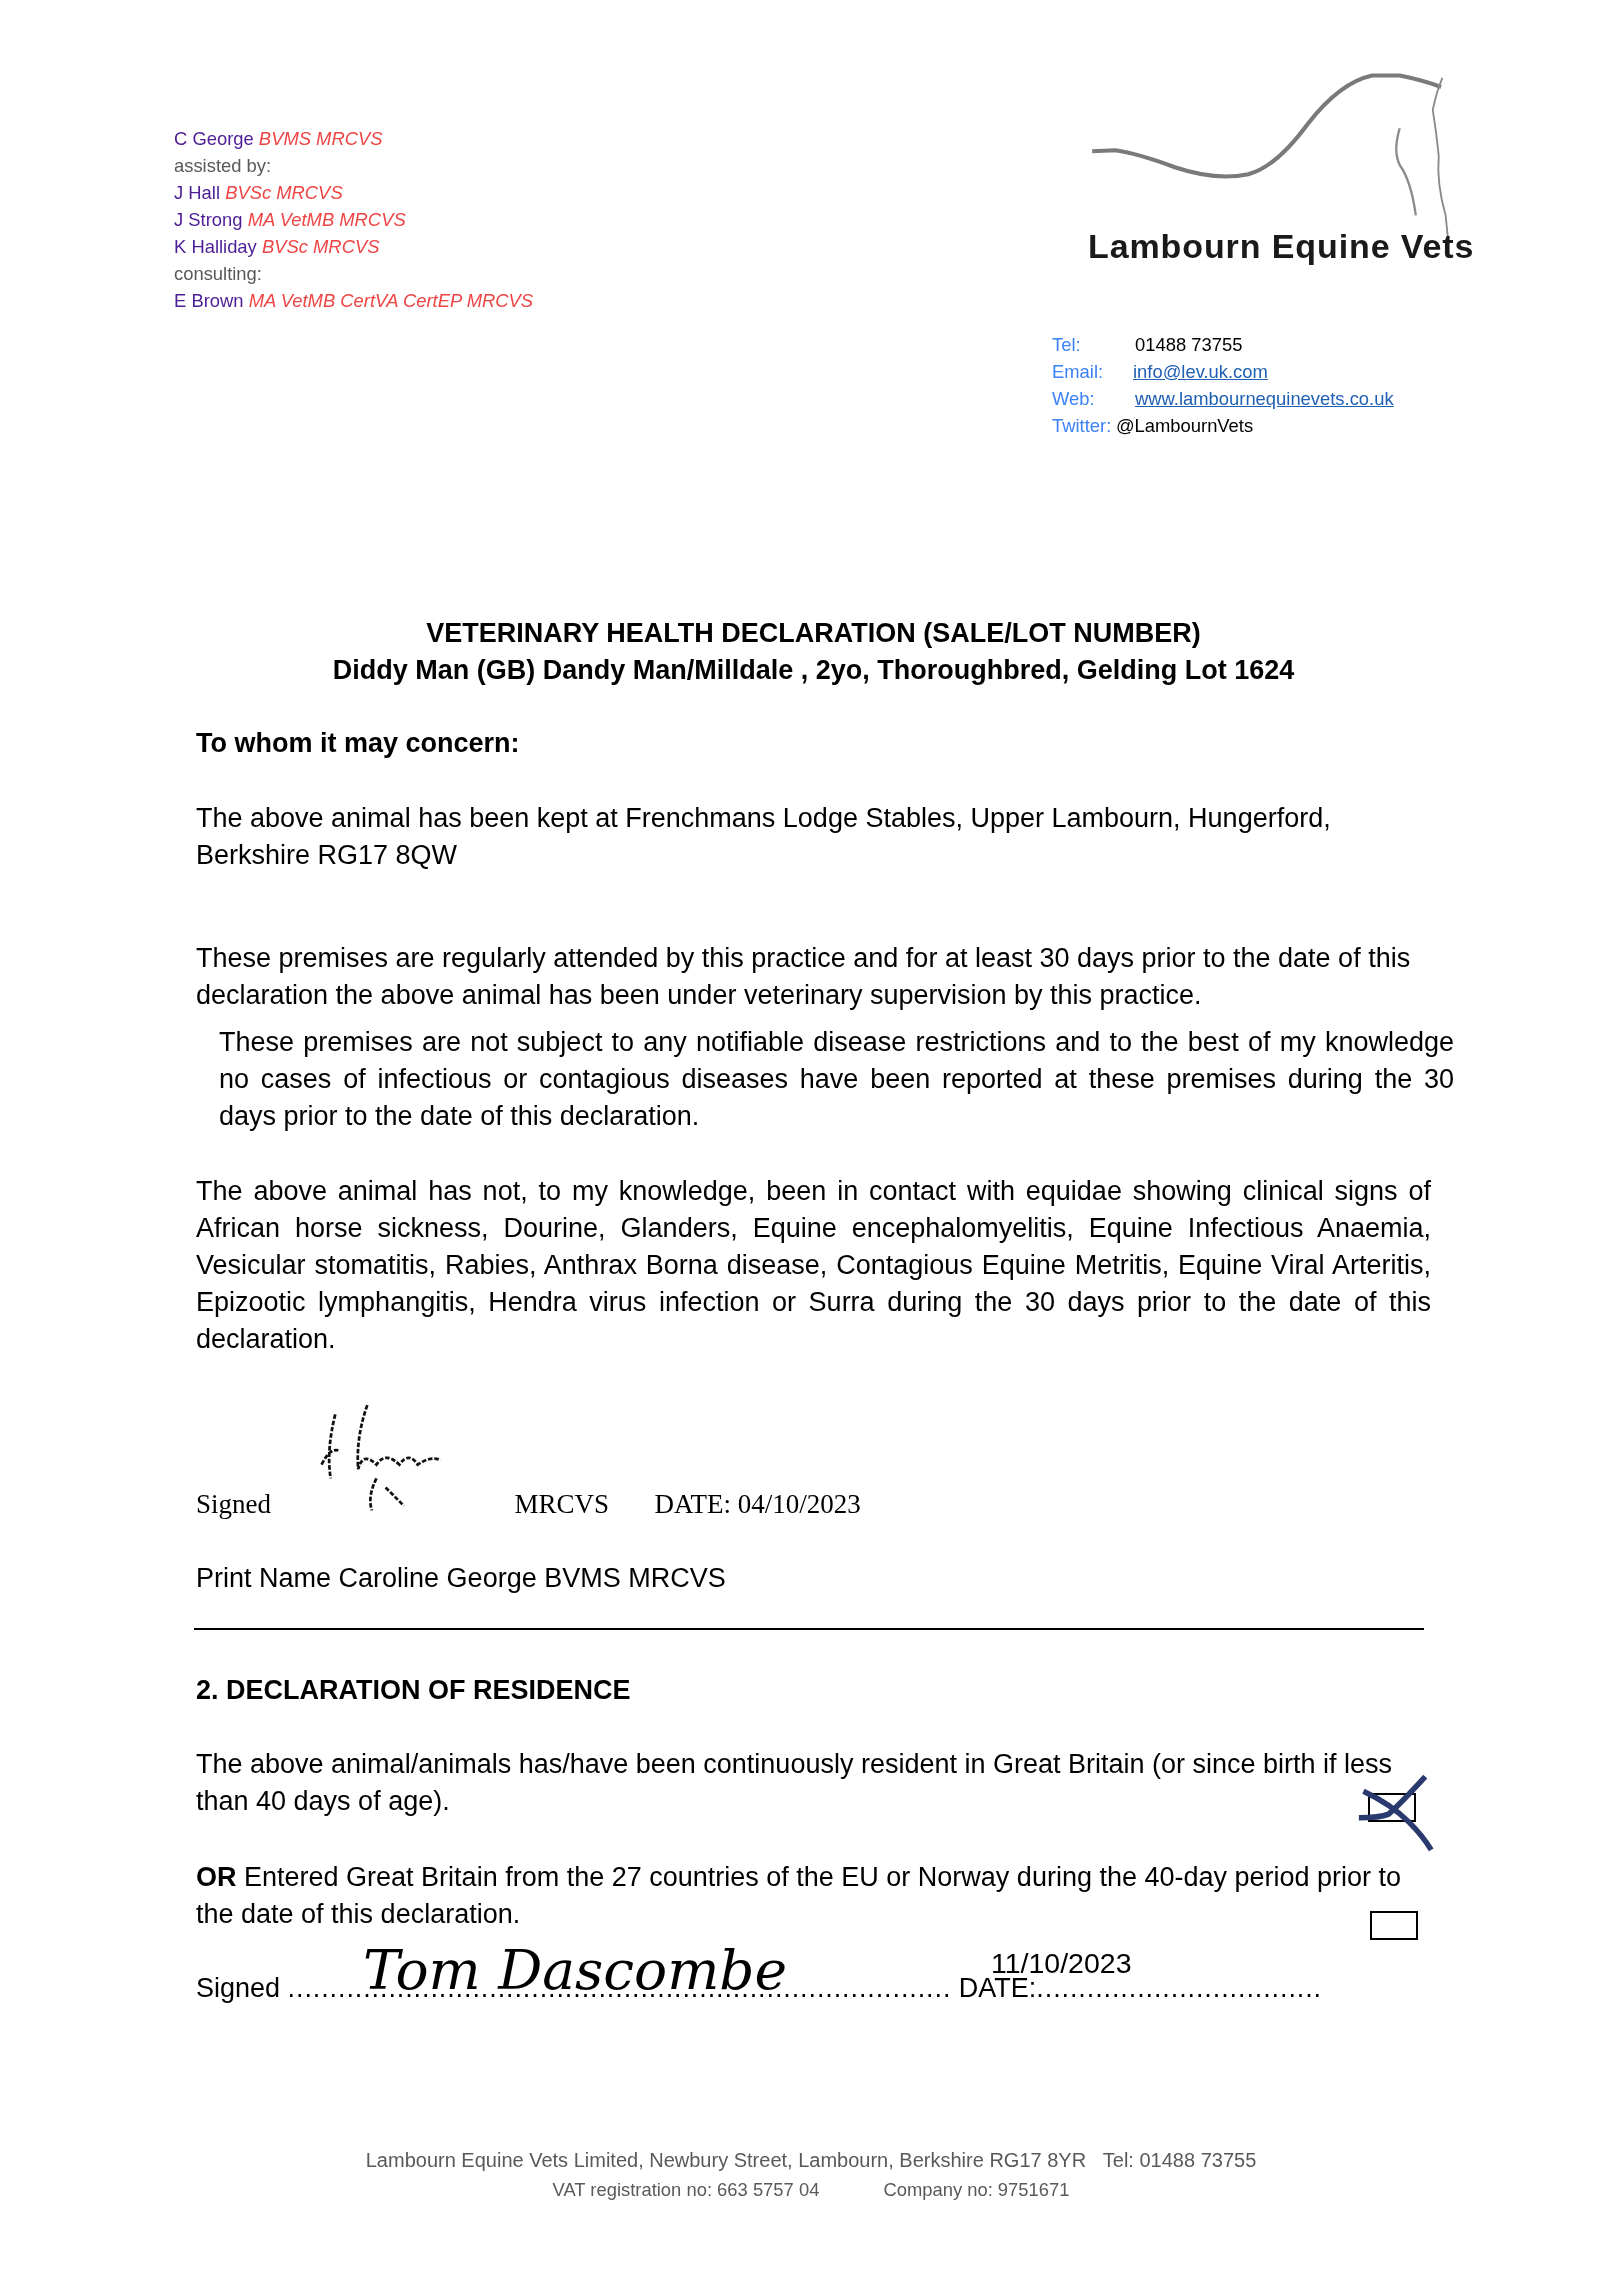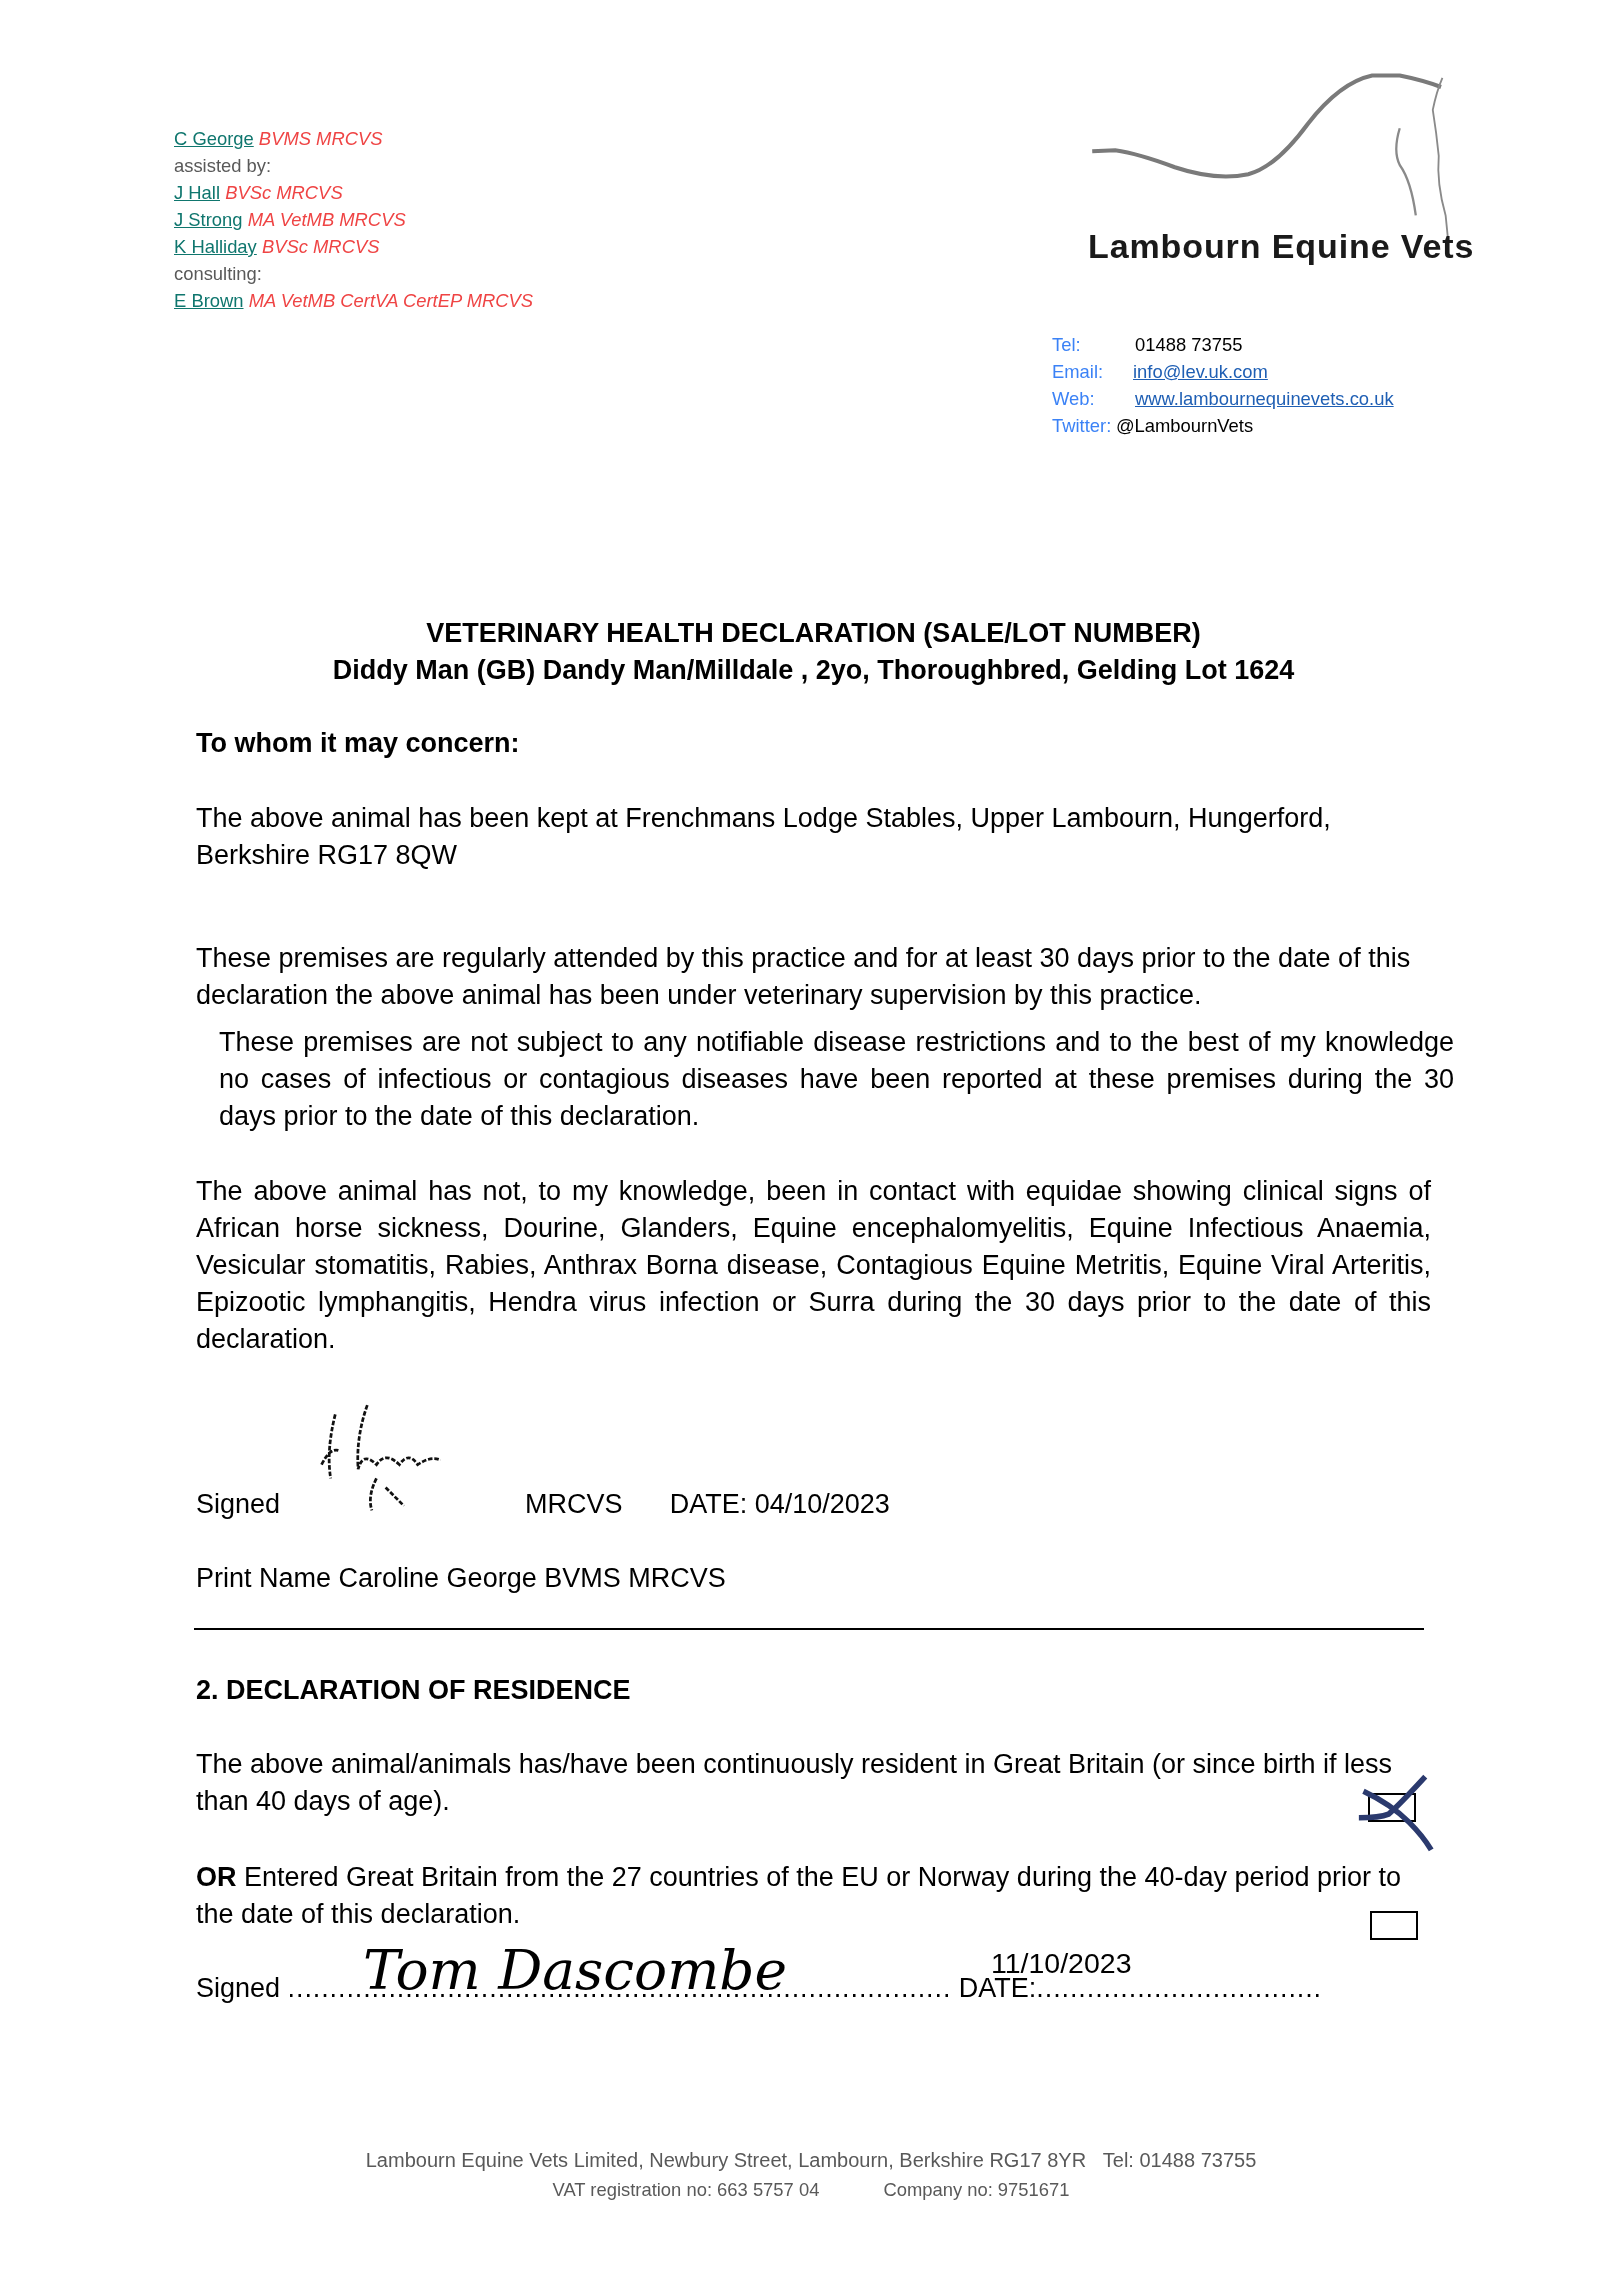--- a/index.html
+++ b/index.html
@@ -2,21 +2,21 @@
 <html style="font-size:7.3px"><head>
 <meta charset="utf-8">
 <style>
   html, body { margin: 0; padding: 0; background: #ffffff; }
   body { width: 1622px; height: 2295px; position: relative; overflow: hidden;
          font-family: "Liberation Sans", "DejaVu Sans", sans-serif; color: #000; }
   .abs { position: absolute; }
   
   .staff { left: 174px; top: 125px; font-size: 18.4px; line-height: 27px; }
   .staff .line { white-space: nowrap; }
-  .staff .name { color: #0f766e; text-decoration: underline; }
+  .staff .name { color: #4c1d95; }
   .staff .quals { color: #ef4444; font-style: italic; }
   .staff .label { color: #595959; }
   
   .logo-svg { left: 1083px; top: 64px; width: 482px; height: 179px; }
   .logo-text { left: 1088px; top: 227px; font-size: 34px; font-weight: bold; letter-spacing: 0.9px; color: #1a1a1a; white-space: nowrap; }
   
   .contact { left: 1052px; top: 331px; font-size: 18.4px; line-height: 27px; }
   .contact .row { white-space: nowrap; }
   .contact .k { color: #3b82f6; display: inline-block; }
   .contact .v { color: #000; }
@@ -68,21 +68,21 @@
 <div class="abs content bold" style="top:725px;">To whom it may concern:</div>
 
 <div class="abs content" style="top:800px; width:1175px;">The above animal has been kept at Frenchmans Lodge Stables, Upper Lambourn, Hungerford, Berkshire RG17 8QW</div>
 <div class="abs content" style="top:912px;margin-top:28px;">These premises are regularly attended by this practice and for at least 30 days prior to the date of this declaration the above animal has been under veterinary supervision by this practice.</div>
 <div class="abs content justify" style="top:1024px;margin-left:23px;">These premises are not subject to any notifiable disease restrictions and to the best of my knowledge no cases of infectious or contagious diseases have been reported at these premises during the 30 days prior to the date of this declaration.</div>
 <div class="abs content justify" style="top:1173px;">The above animal has not, to my knowledge, been in contact with equidae showing clinical signs of African horse sickness, Dourine, Glanders, Equine encephalomyelitis, Equine Infectious Anaemia, Vesicular stomatitis, Rabies, Anthrax Borna disease, Contagious Equine Metritis, Equine Viral Arteritis, Epizootic lymphangitis, Hendra virus infection or Surra during the 30 days prior to the date of this declaration.</div>
 
 <svg class="abs" style="left:312px; top:1396px; width:193px; height:119px;" viewBox="0 0 420 260">
   <path d="M20 150 Q40 110 60 120 M50 40 Q30 120 40 180 M120 20 Q95 90 100 160 Q110 120 140 150 Q160 120 190 150 Q210 120 230 150 Q260 130 280 140 M140 180 Q120 220 130 250 M160 200 Q180 220 200 240" fill="none" stroke="#111" stroke-width="6" stroke-dasharray="10 4"></path>
 </svg>
-<div class="abs content sig-row" style="top:1486px;">
+<div class="abs content sig-row" style="top:1486px;font-family:Liberation Serif, serif;">
   <span>Signed</span>
   <span style="display:inline-block; width:230px;"></span>
   <span>MRCVS</span>
   <span style="display:inline-block; width:32px;"></span>
   <span>DATE:</span>
   <span>04/10/2023</span>
 </div>
 <div class="abs content sig-row" style="top:1560px;">
   <span>Print Name</span>
   <span>Caroline George BVMS MRCVS</span>

